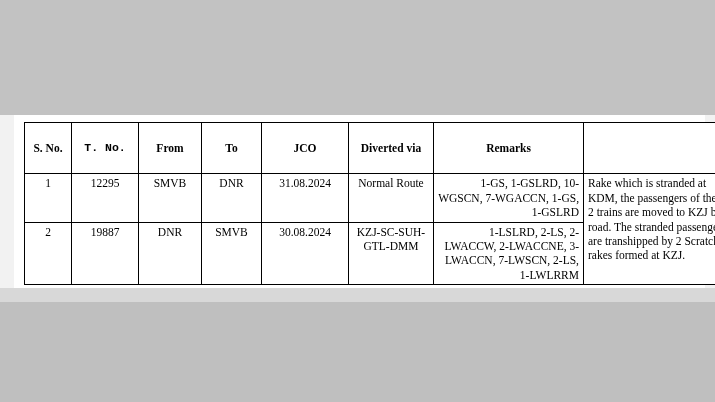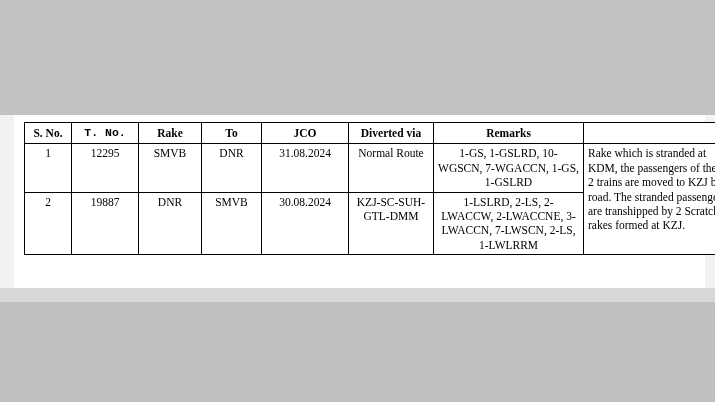--- a/index.html
+++ b/index.html
@@ -67,27 +67,27 @@
     font-size: 11.5px;
     line-height: 1.25;
     padding: 2px 4px;
     vertical-align: top;
     color: #000;
   }
   table.rail-table th {
     text-align: center;
     font-weight: bold;
     vertical-align: middle;
-    padding: 3px 2px;
+    padding: 18px 2px;
   }
   td.c-center {
     text-align: center;
   }
   td.c-left {
-    text-align: center;
+    text-align: right;
     margin-top: 27px;
   }
   .col-sno    { width: 42px; }
   .col-tno    { width: 62px; font-family: Liberation Mono, monospace; }
   .col-from   { width: 58px; }
   .col-to     { width: 55px; }
   .col-jco    { width: 82px; }
   .col-div    { width: 80px; margin-top: 28px; }
   .col-rem    { width: 145px; margin-top: 43px; }
   .col-note   { width: 144px; }
@@ -105,21 +105,21 @@
 <div class="bg-bottom-strip"></div>
 <div class="doc-band"></div>
 <div class="side-shade-left"></div>
 <div class="side-shade-right"></div>
 
 <table class="rail-table">
   <thead>
     <tr>
       <th class="col-sno">S. No.</th>
       <th class="col-tno">T. No.</th>
-      <th class="col-from">Rake</th>
+      <th class="col-from">From</th>
       <th class="col-to">To</th>
       <th class="col-jco">JCO</th>
       <th class="col-div">Diverted via</th>
       <th class="col-rem">Remarks</th>
       <th class="col-note"></th>
     </tr>
   </thead>
   <tbody>
     <tr>
       <td class="c-center">1</td>

